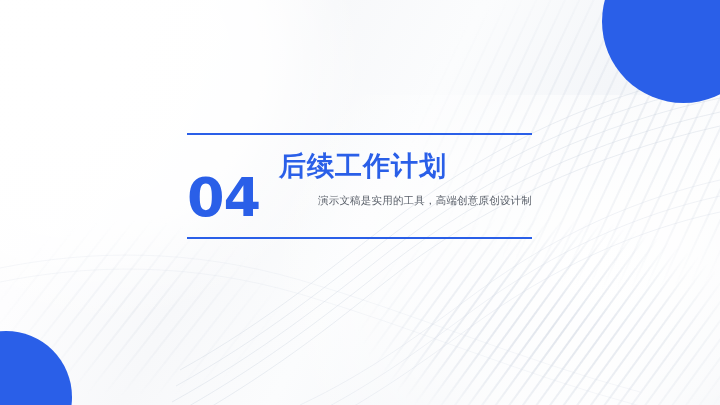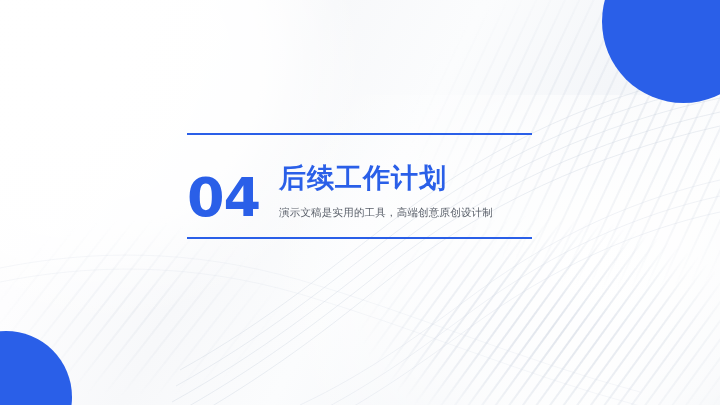--- a/index.html
+++ b/index.html
@@ -171,31 +171,32 @@
     flex: 1 1 auto;
     padding-top: 1px;
   }
 
   .title {
     font-family: "DejaVu Sans", "Liberation Sans", sans-serif;
     font-size: 27px;
     font-weight: 700;
     line-height: 1.18;
     letter-spacing: 1px;
-    margin: 12px 0 9px 0;
+    margin: 0 0 9px 0;
     white-space: nowrap;
   }
 
   .desc {
     font-family: "DejaVu Sans", "Liberation Sans", sans-serif;
     font-size: 10.5px;
     line-height: 1.72;
     color: #585e68;
     margin: 0;
     letter-spacing: 0.2px;
+    text-align: right;
   }
   .desc-line { display: block; }
 </style>
 </head>
 <body>
 
 <div class="slide">
 
   <div class="bg-base"></div>
   <div class="bg-soft-left"></div>

